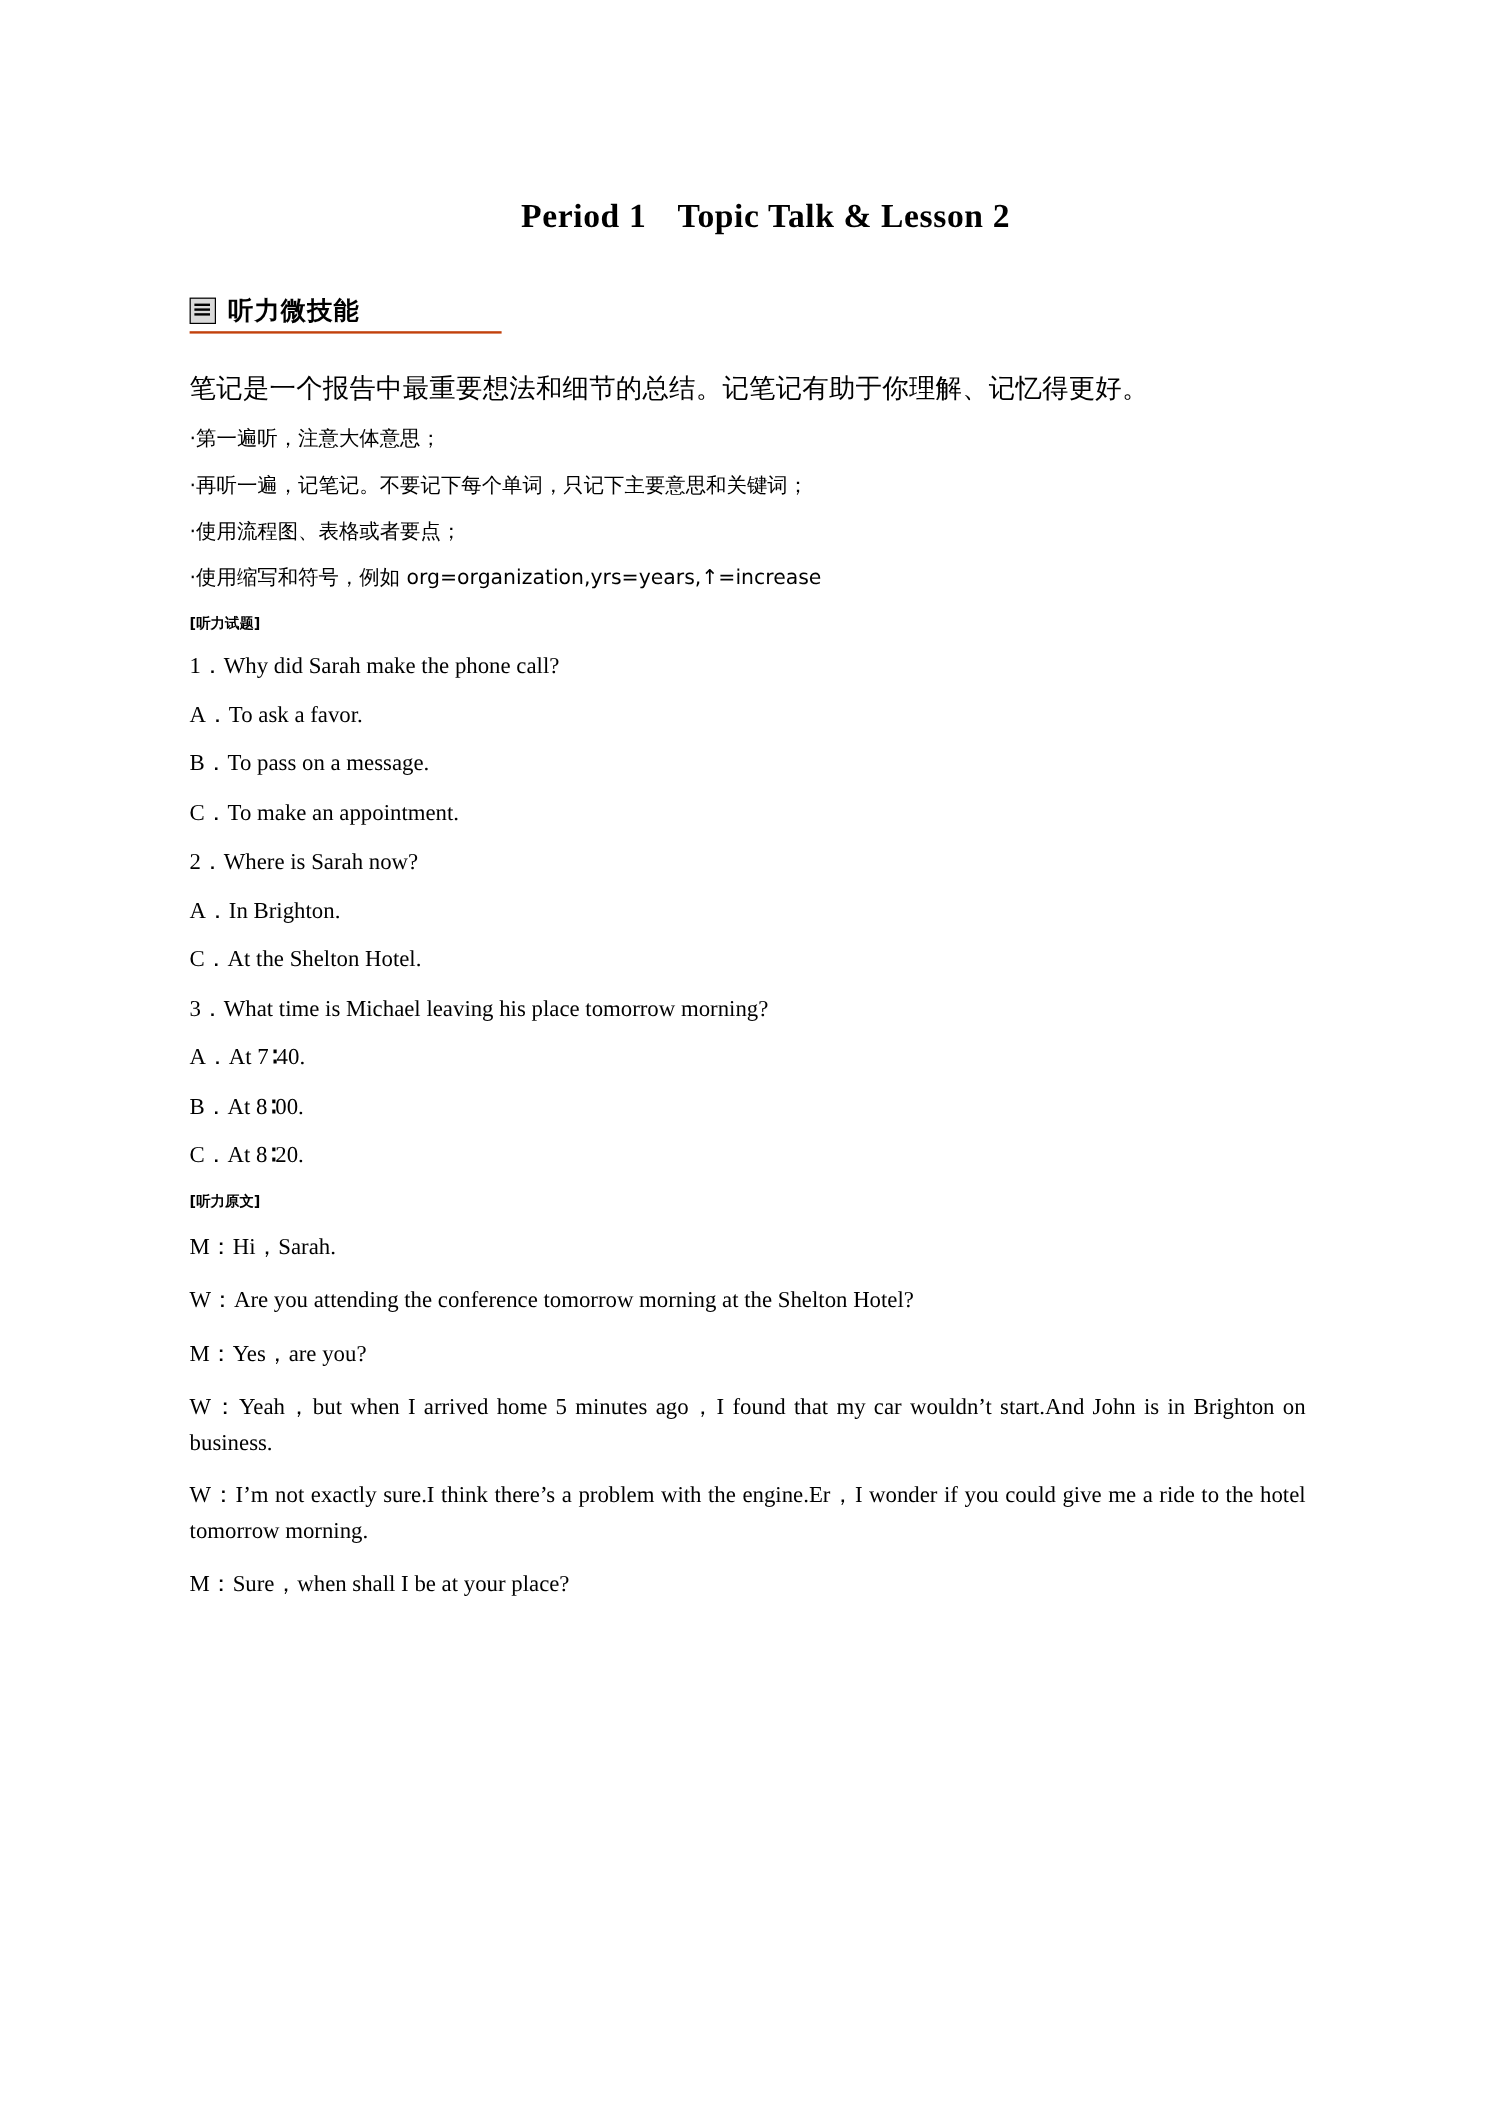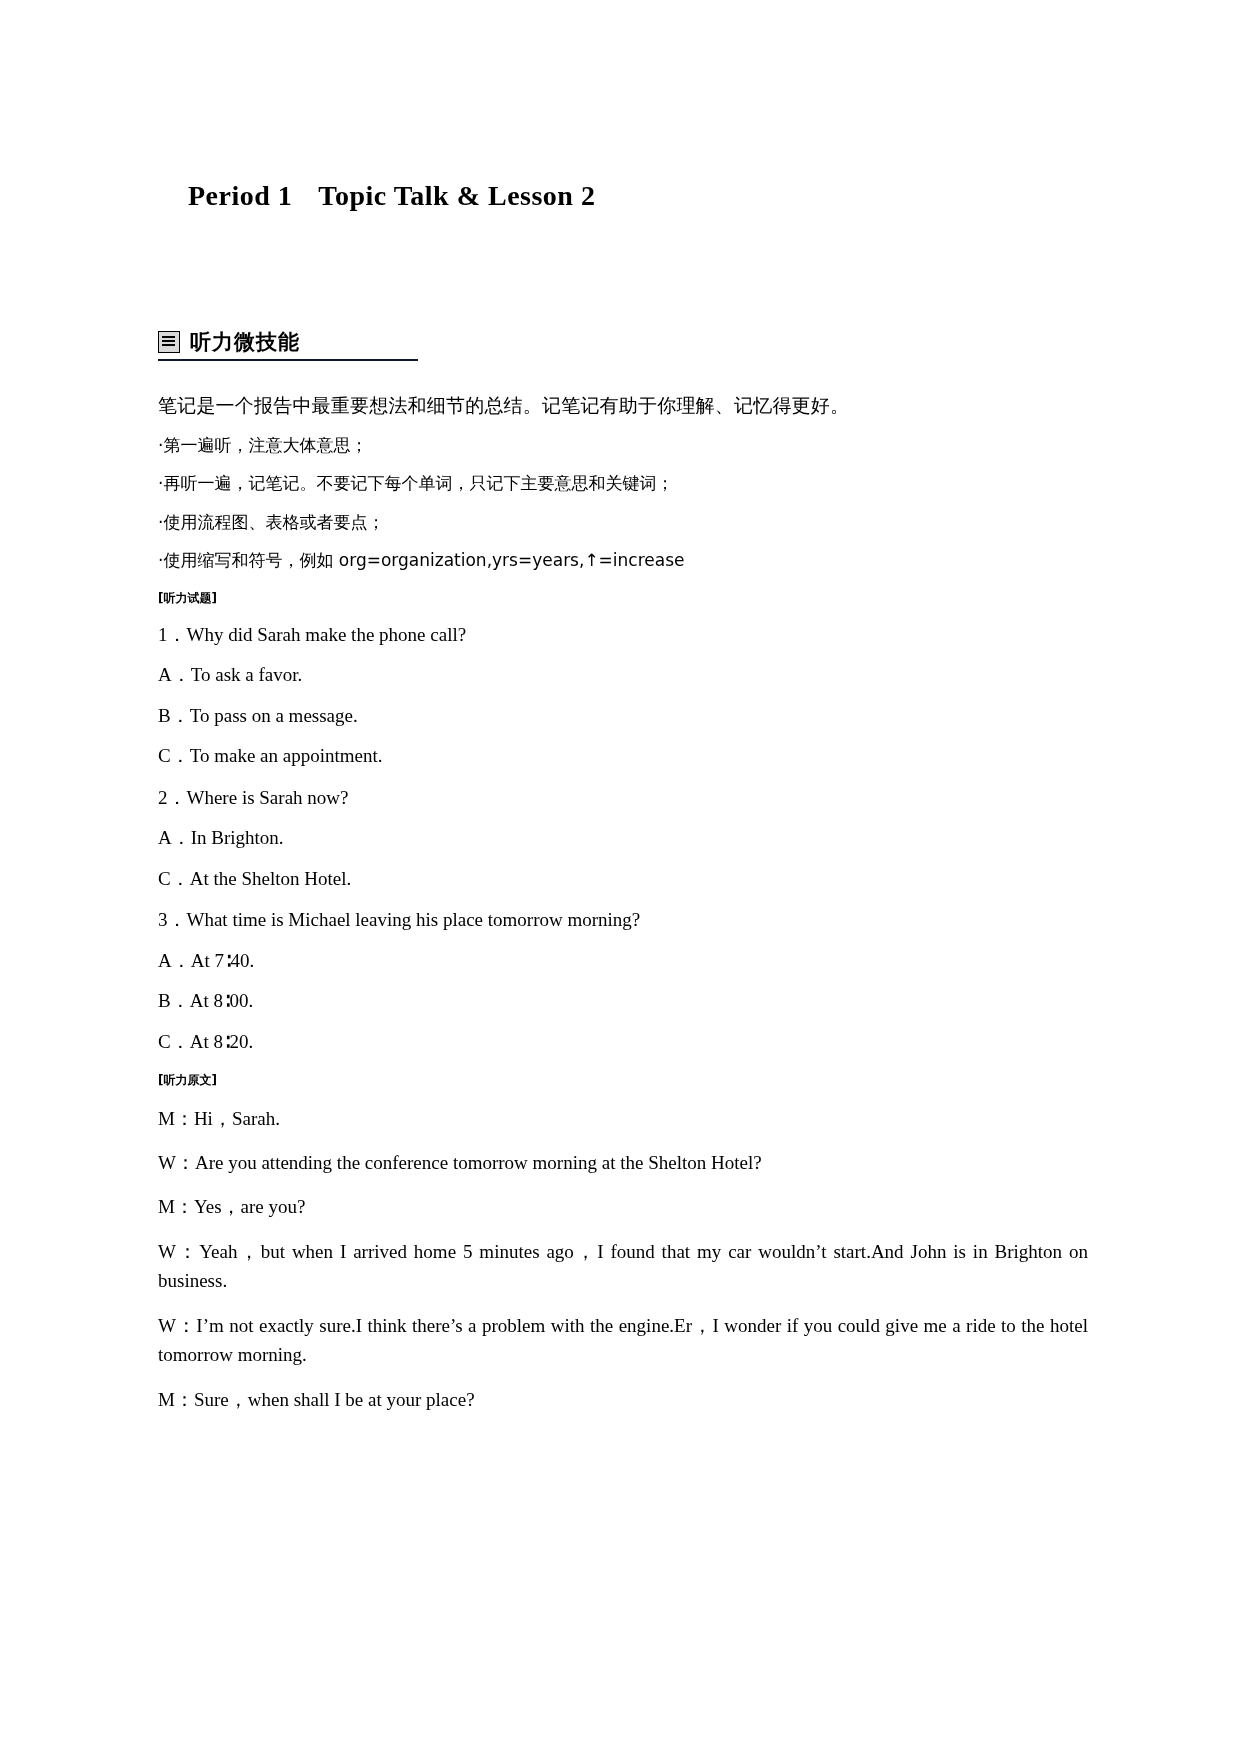--- a/index.html
+++ b/index.html
@@ -26,34 +26,34 @@
   .content {
     position: absolute;
     left: 158px;
     top: 165px;
     width: 930px;
   }
   .doc-title {
     font-family: "Liberation Serif", serif;
     font-weight: bold;
     font-size: 28px;
-    text-align: left;
+    text-align: center;
     letter-spacing: 0.5px;
-    margin: 15px 0 0 0;
+    margin: 0 0 0 0;
     padding-left: 30px;
   }
   .doc-title .gap {
     display: inline-block;
     width: 26px;
   }
   .section-head {
-    margin-top: 116px;
+    margin-top: 48px;
     display: flex;
     align-items: center;
-    border-bottom: 2px solid #0f172a;
+    border-bottom: 2px solid #c2410c;
     padding-bottom: 3px;
     width: 260px;
   }
   .section-icon {
     width: 20px;
     height: 20px;
     background: #d9d9d9;
     border: 1.5px solid #000;
     position: relative;
     margin-right: 10px;
@@ -70,21 +70,21 @@
     box-shadow: 0 4px 0 #000, 0 8px 0 #000;
   }
   .section-title {
     font-family: "DejaVu Sans", sans-serif;
     font-size: 21px;
     font-weight: bold;
     letter-spacing: 1px;
   }
   p.cn {
     font-family: "DejaVu Sans", sans-serif;
-    font-size: 19px;
+    font-size: 22px;
     line-height: 1.5;
     margin: 14px 0 0 0;
     letter-spacing: 0.2px;
   }
   p.cn.first {
     margin-top: 30px;
   }
   p.bullet {
     font-family: "DejaVu Sans", sans-serif;
     font-size: 17px;

